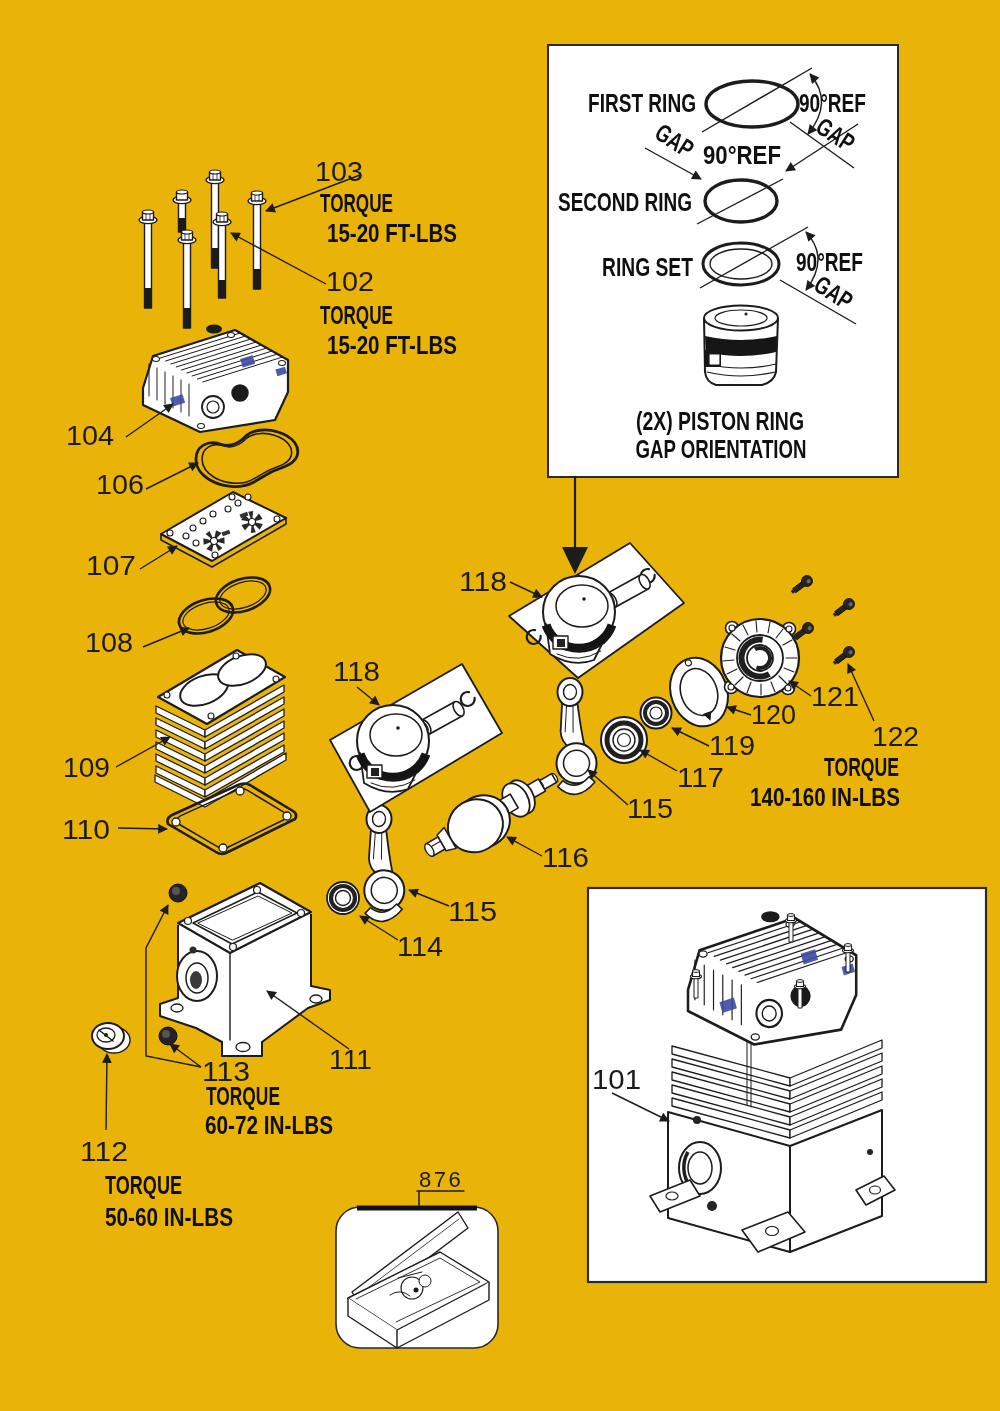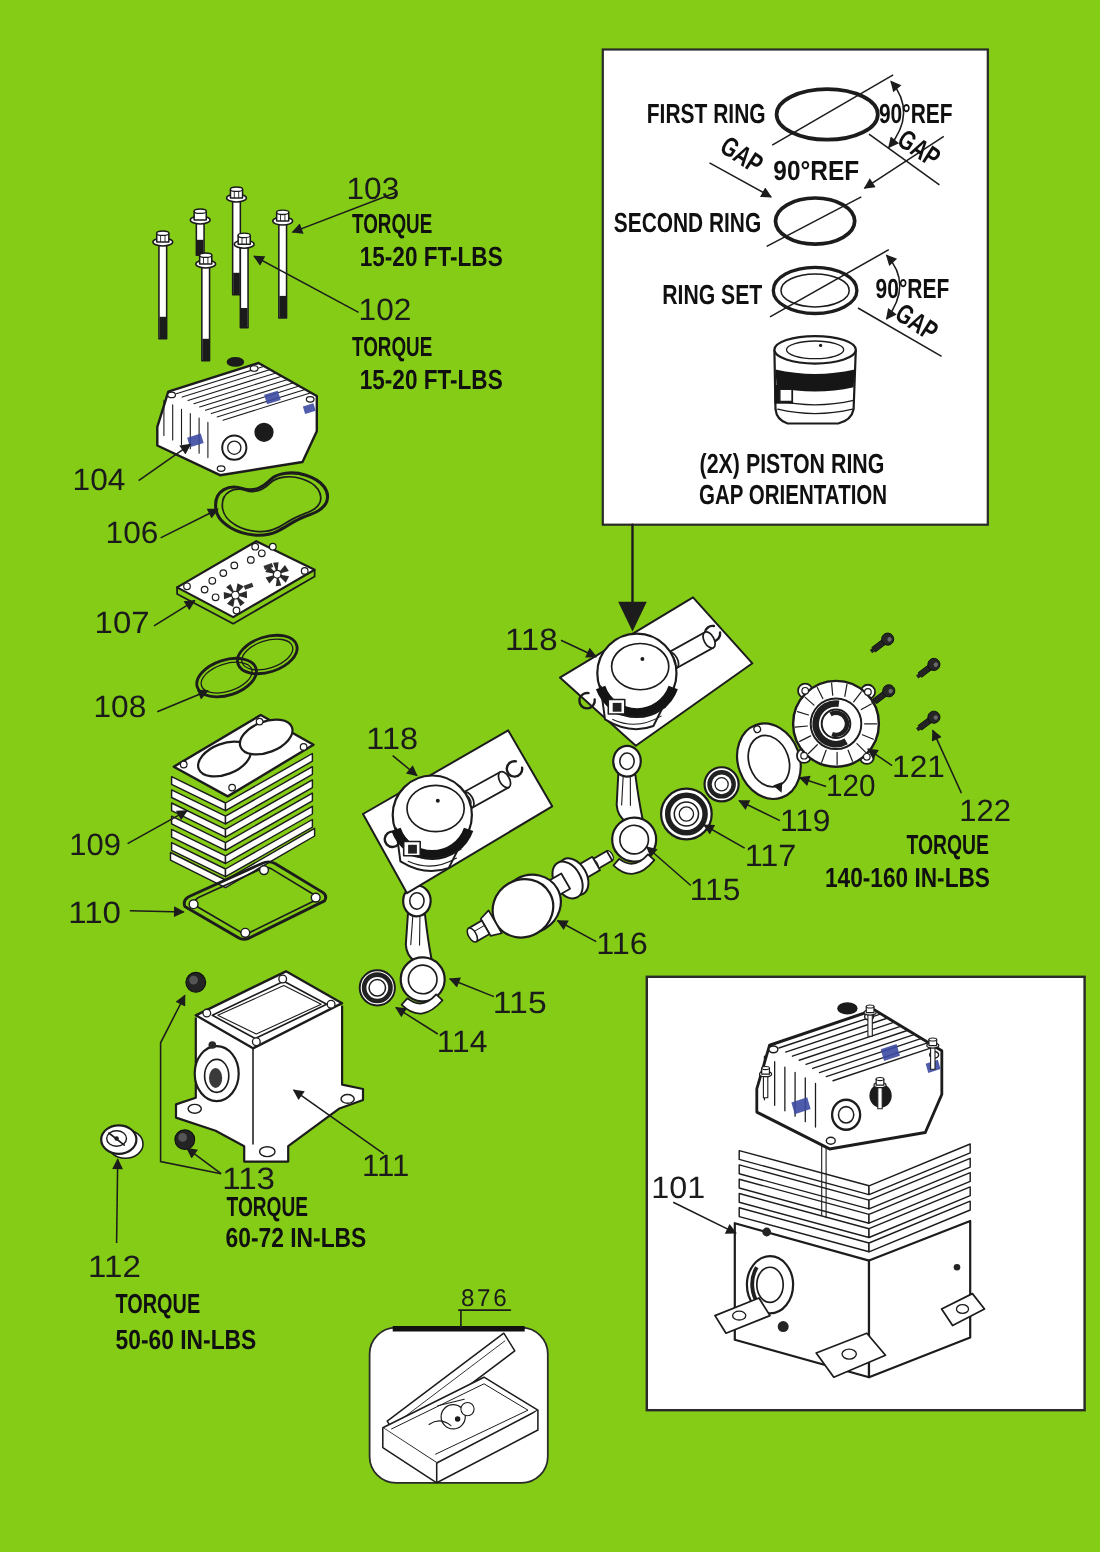--- a/index.html
+++ b/index.html
@@ -1,16 +1,16 @@
 <!DOCTYPE html>
 <html><head>
 <meta charset="utf-8">
 <style>
   html,body{margin:0;padding:0;background:#ffffff;}
-  .stage{position:relative;width:1000px;height:1411px;background:#84cc16;overflow:hidden;}
+  .stage{position:relative;width:1000px;height:1411px;background:#eab308;overflow:hidden;}
   svg{position:absolute;left:0;top:0;}
   .ln{stroke:#1c1c1c;fill:none;stroke-linecap:round;stroke-linejoin:round;}
   .fw{fill:#ffffff;stroke:#1c1c1c;stroke-linejoin:round;}
   .ld{stroke:#1c1c1c;stroke-width:1.4;fill:none;}
   text.num{font-family:"Liberation Sans",sans-serif;font-size:28px;fill:#1b1b1b;font-weight:400;}
   text.tq{font-family:"Liberation Sans",sans-serif;font-size:25px;font-weight:700;fill:#101010;}
   text.il{font-family:"Liberation Sans",sans-serif;font-size:25px;font-weight:700;fill:#101010;}
   text.kit{font-family:"Liberation Sans",sans-serif;font-size:22px;fill:#1b1b1b;letter-spacing:2.5px;}
 </style>
 </head>

